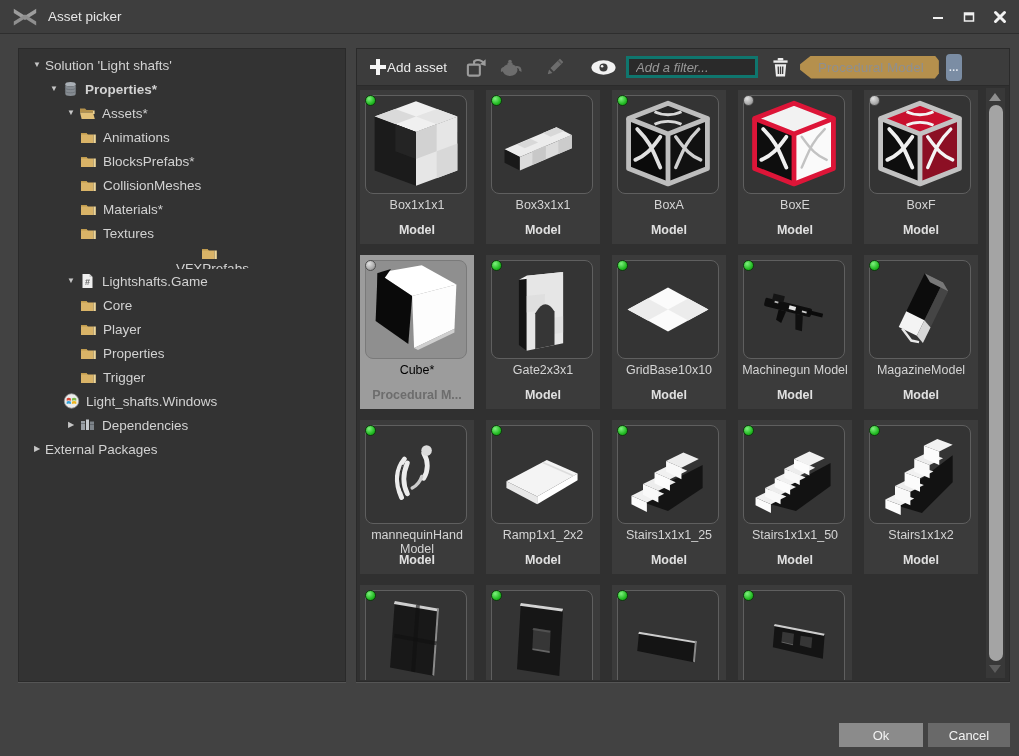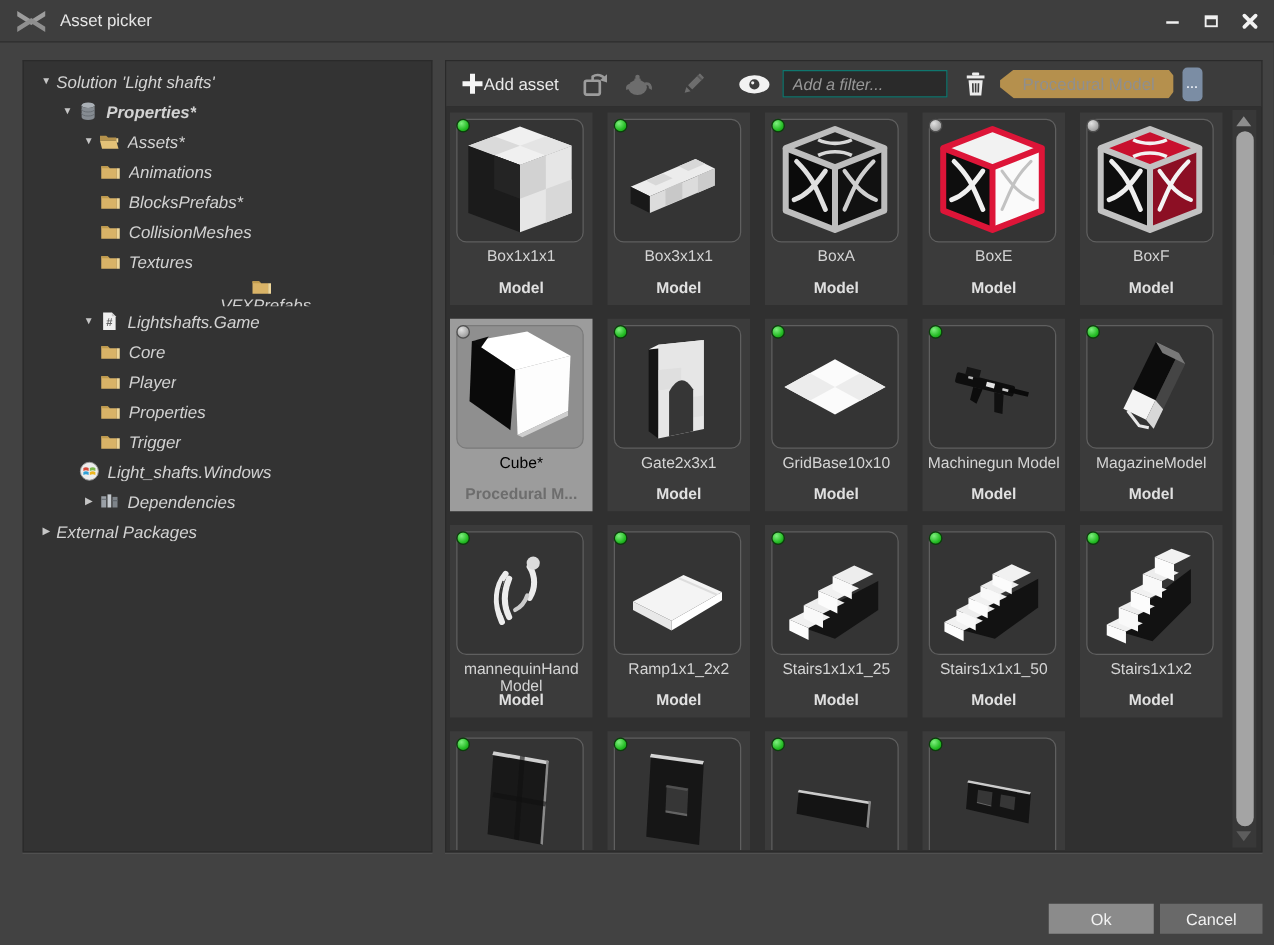--- a/index.html
+++ b/index.html
@@ -20,37 +20,37 @@
     background:#333333;border:1px solid #2a2a2a;box-shadow:0 1px 0 rgba(255,255,255,.10);
     box-sizing:border-box;overflow:hidden;}
   #tree{padding-top:4px;}
   .trow{height:24px;display:flex;align-items:center;font-size:13.5px;color:#d2d2d2;
     white-space:nowrap;cursor:default;}
   .trow.sel{background:#8e8e8e;color:#ffffff;}
   .trow.bold{font-weight:bold;}
   .exp{width:16px;text-align:center;font-size:8px;color:#c6c6c6;flex:none;line-height:24px;}
   .nicon{width:17px;height:16px;margin-right:6px;flex:none;display:inline-block;}
   .nicon svg{width:100%;height:100%;display:block;}
-  .tlabel{overflow:hidden;text-overflow:ellipsis;font-style:italic;}
+  .tlabel{overflow:hidden;text-overflow:ellipsis;}
   
   .right-panel{position:absolute;left:356px;top:48px;width:654px;height:634px;
     background:#303030;border:1px solid #2a2a2a;box-shadow:0 1px 0 rgba(255,255,255,.10);
     box-sizing:border-box;}
   .toolbar{position:absolute;top:0;left:0;right:0;height:37px;background:#3c3c3c;
     border-bottom:1px solid #2b2b2b;display:flex;align-items:center;box-sizing:border-box;}
   .addasset{display:flex;align-items:center;gap:0;background:transparent;border:none;
     color:#eaeaea;font-size:13.5px;font-family:inherit;margin-left:8px;cursor:pointer;padding:2px 4px;}
   .ticon{display:inline-flex;align-items:center;justify-content:center;}
   .ticon svg{display:block;}
   .i-plus{width:18px;height:18px;}
   .i-reimport{width:23px;height:23px;margin-left:14px;cursor:pointer;}
   .i-teapot{width:26px;height:22px;margin-left:10px;}
   .i-pencil{width:23px;height:23px;margin-left:19px;}
   .i-eye{width:27px;height:17px;margin-left:24px;cursor:pointer;}
-  .filter{margin-left:9px;width:132px;height:22px;background:#2a2a2a;border:1px solid #0f766e;
+  .filter{margin-left:9px;width:132px;height:22px;background:#2a2a2a;border:3px solid #0f766e;
     color:#d8d8d8;font-size:13px;font-family:inherit;padding:0 7px;box-sizing:border-box;outline:none;}
   .filter::placeholder{font-style:italic;color:#989898;}
   .i-trash{width:17px;height:20px;margin-left:14px;cursor:pointer;}
   .tag{margin-left:11px;height:23px;line-height:23px;background:var(--c-tag-bg,#b5904d);
     color:#8f8f8f;font-size:13.5px;padding:0 15px 0 18px;cursor:pointer;
     clip-path:polygon(11px 0%,calc(100% - 4px) 0%,100% 22%,100% 78%,calc(100% - 4px) 100%,11px 100%,0% 62%,0% 38%);}
   .more{margin-left:7px;width:16px;height:27px;background:var(--c-more,#7b8da4);border-radius:4px;
     color:#e6ebf2;font-size:10px;letter-spacing:.5px;display:flex;align-items:center;justify-content:center;
     cursor:pointer;font-weight:bold;}
   
@@ -177,20 +177,30 @@
           <span class="tlabel">CollisionMeshes</span>
         </div>
         <div class="trow" style="padding-left: 61px;">
           <span class="nicon">
             <svg viewBox="0 0 17 15">
               <path d="M1,3.5 L6.2,3.5 L7.8,5 L13.5,5 L13.5,13.5 L1,13.5 Z" fill="#d9b367"></path>
               <path d="M13.5,5 L15.8,5 L15.8,13.5 L13.5,13.5 Z" fill="#efd79a"></path>
               <path d="M1,3.5 L6.2,3.5 L7.8,5 L1,5 Z" fill="#c09b4e"></path>
             </svg>
           </span>
+          <span class="tlabel">Materials*</span>
+        </div>
+        <div class="trow" style="padding-left: 61px;">
+          <span class="nicon">
+            <svg viewBox="0 0 17 15">
+              <path d="M1,3.5 L6.2,3.5 L7.8,5 L13.5,5 L13.5,13.5 L1,13.5 Z" fill="#d9b367"></path>
+              <path d="M13.5,5 L15.8,5 L15.8,13.5 L13.5,13.5 Z" fill="#efd79a"></path>
+              <path d="M1,3.5 L6.2,3.5 L7.8,5 L1,5 Z" fill="#c09b4e"></path>
+            </svg>
+          </span>
           <span class="tlabel">Textures</span>
         </div>
         <div class="trow" style="padding-left: 61px; flex-direction: column;">
           <span class="nicon">
             <svg viewBox="0 0 17 15">
               <path d="M1,3.5 L6.2,3.5 L7.8,5 L13.5,5 L13.5,13.5 L1,13.5 Z" fill="#d9b367"></path>
               <path d="M13.5,5 L15.8,5 L15.8,13.5 L13.5,13.5 Z" fill="#efd79a"></path>
               <path d="M1,3.5 L6.2,3.5 L7.8,5 L1,5 Z" fill="#c09b4e"></path>
             </svg>
           </span>

